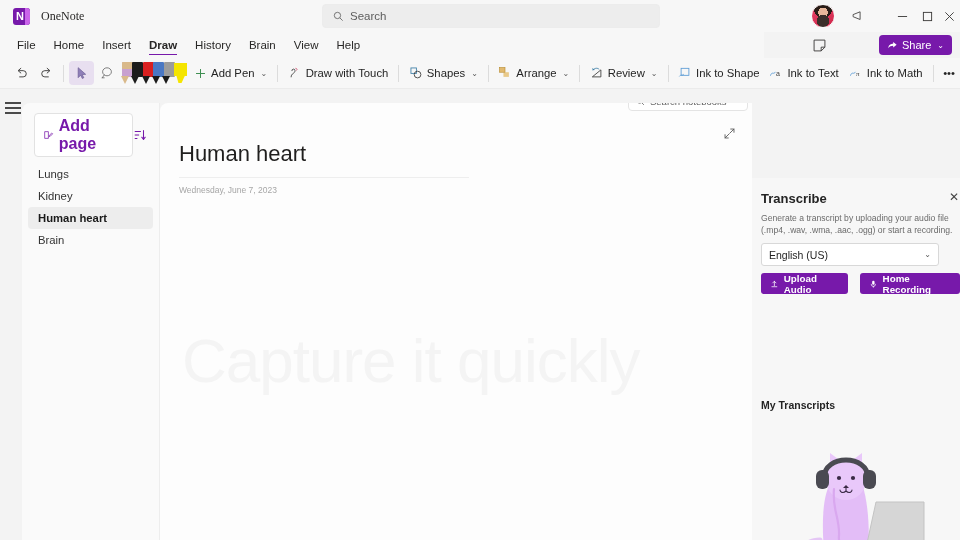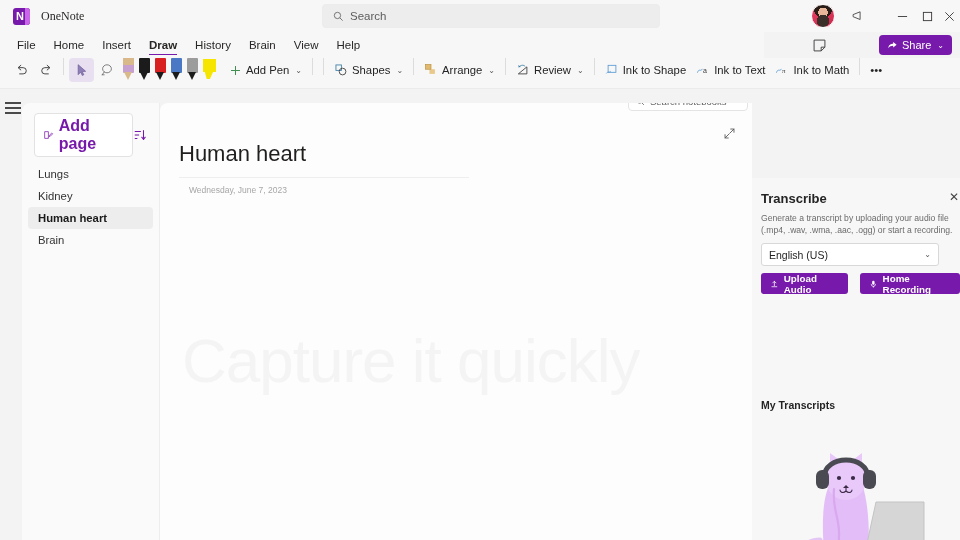--- a/index.html
+++ b/index.html
@@ -73,21 +73,21 @@
   .tb-right { position:absolute; right:8px; top:32px; height:26px; display:flex; align-items:center; gap:10px; }
   .note-icon { width:18px; height:18px; display:flex; align-items:center; justify-content:center; }
   .share-btn {
     background:#7719aa; color:#fff; border-radius:4px; height:20px;
     display:flex; align-items:center; gap:4px; padding:0 8px; font-size:11px;margin-left:40px;
   }
 
   
   .ribbon {
     position:absolute; left:0; top:58px; width:960px; height:31px;
-    background:#f7f7f7; display:flex; align-items:flex-start; padding-left:10px;
+    background:#f7f7f7; display:flex; align-items:center; padding-left:10px;
     border-bottom:1px solid #ebebeb;
   }
   .rb { display:flex; align-items:center; height:24px; padding:0 5px;
         border-radius:4px; gap:4px; font-size:11.3px; color:#242424; white-space:nowrap; }
   .rb.sel { background:#e8dff0; }
   .rb-sep { width:1px; height:17px; background:#dcdcdc; margin:0 5px; }
   .caret { font-size:8px; color:#5a5a5a; margin-left:2px; }
 
   .pen { width:11px; height:22px; position:relative; margin:0 2.5px; }
   .pen .tip {
@@ -129,21 +129,21 @@
   }
   .notebook-search {
     position:absolute; left:468px; top:-12px; width:120px; height:20px;
     background:#fff; border:1px solid #e4e4e4; border-radius:4px;
     display:flex; align-items:center; gap:5px; padding-left:7px;
   }
   .notebook-search .txt { font-size:9.5px; color:#5d5d5d; }
   .expand-icon { position:absolute; right:16px; top:23px; width:13px; height:13px; color:#5a5a5a; }
   .page-title { position:absolute; left:19px; top:38px; font-size:22px; color:#201f1e; font-weight:400; }
   .title-rule { position:absolute; left:19px; top:74px; width:290px; height:1px; background:#eeeeee; }
-  .page-date { position:absolute; left:29px; top:82px; font-size:8.5px; color:#a6a6a6; }
+  .page-date { position:absolute; left:19px; top:82px; font-size:8.5px; color:#a6a6a6; }
   .watermark {
     position:absolute; left:22px; top:222px; font-size:62px; color:#f4f4f4;
     font-weight:400; letter-spacing:-1px; white-space:nowrap;
   }
 
   
   .pane {
     position:absolute; left:752px; top:89px; width:208px; height:451px;
     background:#f7f7f7; padding:0 9px;
   }
@@ -291,20 +291,27 @@
     <div class="rb" style="margin-left:6px">
       <svg width="13" height="13" viewBox="0 0 16 16">
         <line x1="8" y1="2.5" x2="8" y2="13.5" stroke="#3f8f52" stroke-width="1.3"></line>
         <line x1="2.5" y1="8" x2="13.5" y2="8" stroke="#3f8f52" stroke-width="1.3"></line>
       </svg>
       <span>Add Pen</span>
       <span class="caret">⌄</span>
     </div>
 
     <div class="rb-sep"></div>
+    <div class="rb">
+      <svg width="14" height="14" viewBox="0 0 18 18">
+        <path d="M4 14 C4 9 9 10 9 6 A2 2 0 0 0 5 6" fill="none" stroke="#3b3a39" stroke-width="1.1" stroke-linecap="round"></path>
+        <path d="M10 3 C12 3 12.5 5 11 5.5" fill="none" stroke="#d05a7a" stroke-width="1.1" stroke-linecap="round"></path>
+      </svg>
+      <span>Draw with Touch</span>
+    </div>
     <div class="rb-sep"></div>
     <div class="rb">
       <svg width="14" height="14" viewBox="0 0 18 18">
         <rect x="2.5" y="2.5" width="7" height="7" fill="none" stroke="#3a7ca5" stroke-width="1.1"></rect>
         <circle cx="11" cy="11" r="4.3" fill="none" stroke="#3b3a39" stroke-width="1.1"></circle>
       </svg>
       <span>Shapes</span>
       <span class="caret">⌄</span>
     </div>
     <div class="rb-sep"></div>

